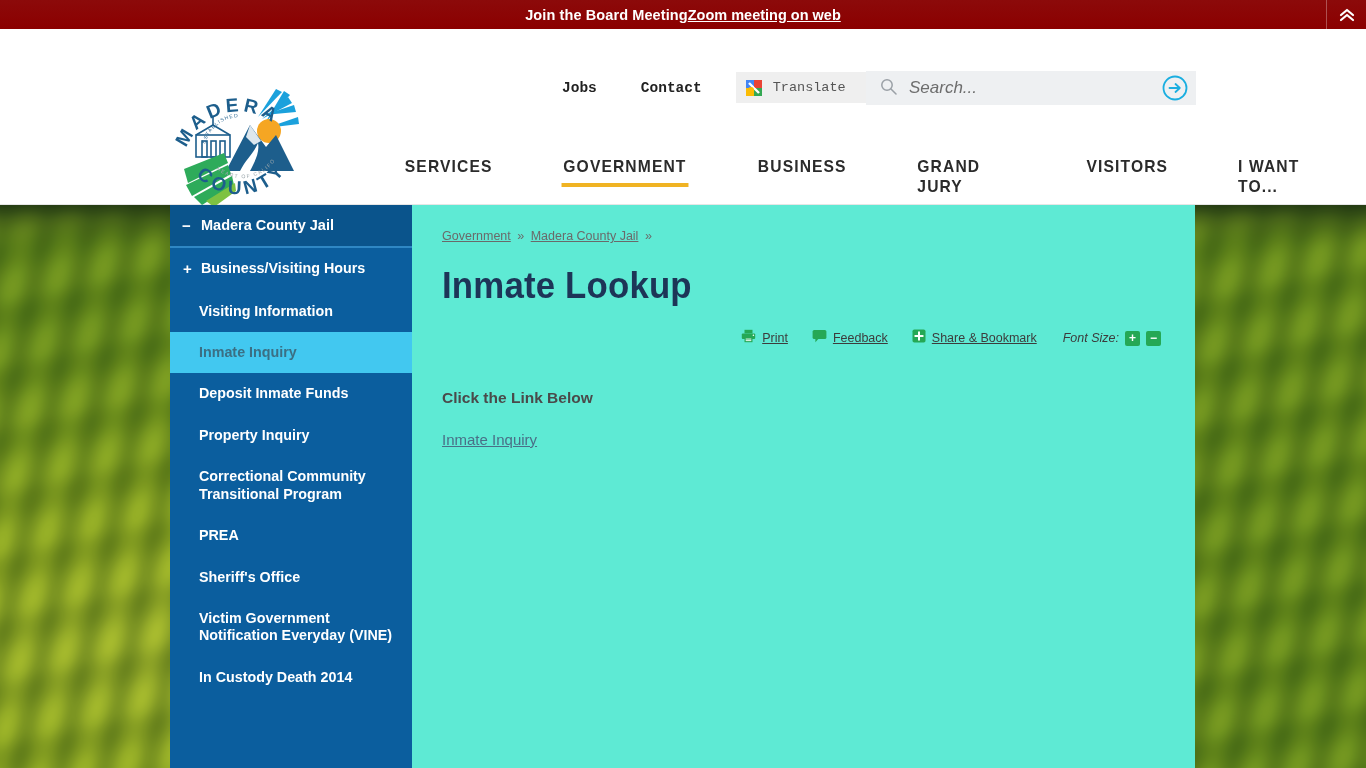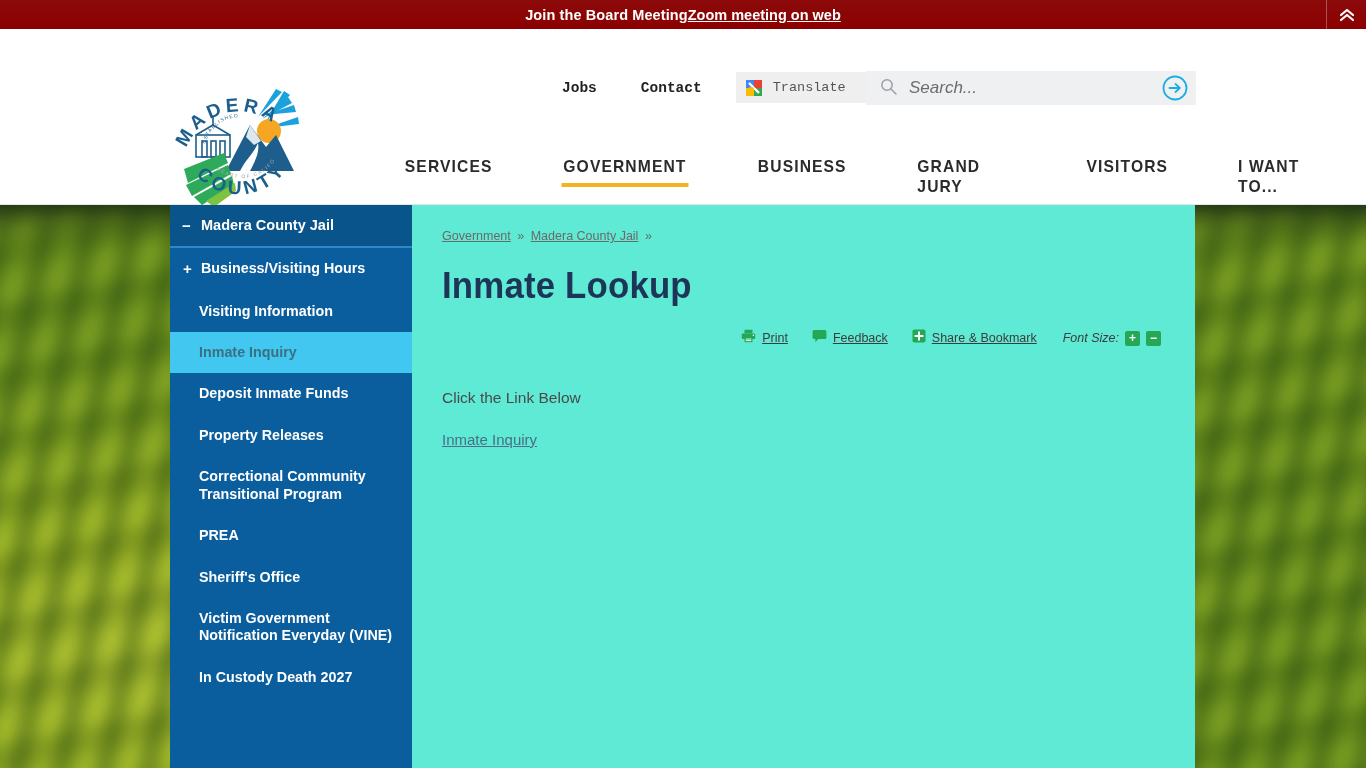--- a/index.html
+++ b/index.html
@@ -181,21 +181,21 @@
   }
   #font-size-group { display:flex; align-items:center; margin-left: 26px; gap: 6px; }
   #font-size-group .fs-label { font-size: 12.5px; color: #3c3c3c; font-style: italic; }
   .fs-btn {
     width: 15px; height: 15px; border-radius: 2px; background: #25a855;
     color: #fff; font-size: 12px; font-weight: 700; line-height: 15px;
     text-align: center; cursor: pointer;
   }
 
   #content-heading {
-    margin-top: 42px; font-size: 15.5px; font-weight: 400; color: #4a4a4a;
+    margin-top: 42px; font-size: 15.5px; font-weight: 700; color: #4a4a4a;
   }
   #content-link-row { margin-top: 24px; }
   #content-link {
     font-size: 15px; color: #4a6f87; text-decoration: underline; cursor: pointer;
   }
 </style>
 </head>
 <body>
 
 <div id="alert-bar">
@@ -334,36 +334,36 @@
       <div class="side-item">
         <span>Visiting Information</span>
       </div>
       <div class="side-item active">
         <span>Inmate Inquiry</span>
       </div>
       <div class="side-item">
         <span>Deposit Inmate Funds</span>
       </div>
       <div class="side-item">
-        <span>Property Releases</span>
+        <span>Property Inquiry</span>
       </div>
       <div class="side-item">
         <span>Correctional Community Transitional Program</span>
       </div>
       <div class="side-item">
         <span>PREA</span>
       </div>
       <div class="side-item">
         <span>Sheriff's Office</span>
       </div>
       <div class="side-item">
         <span>Victim Government Notification Everyday (VINE)</span>
       </div>
       <div class="side-item">
-        <span>In Custody Death 2027</span>
+        <span>In Custody Death 2014</span>
       </div>
     </aside>
 
     <main id="main-panel">
 
       <div id="breadcrumb">
         <a>Government</a>
         <span class="sep">»</span>
         <a>Madera County Jail</a>
         <span class="sep">»</span>

